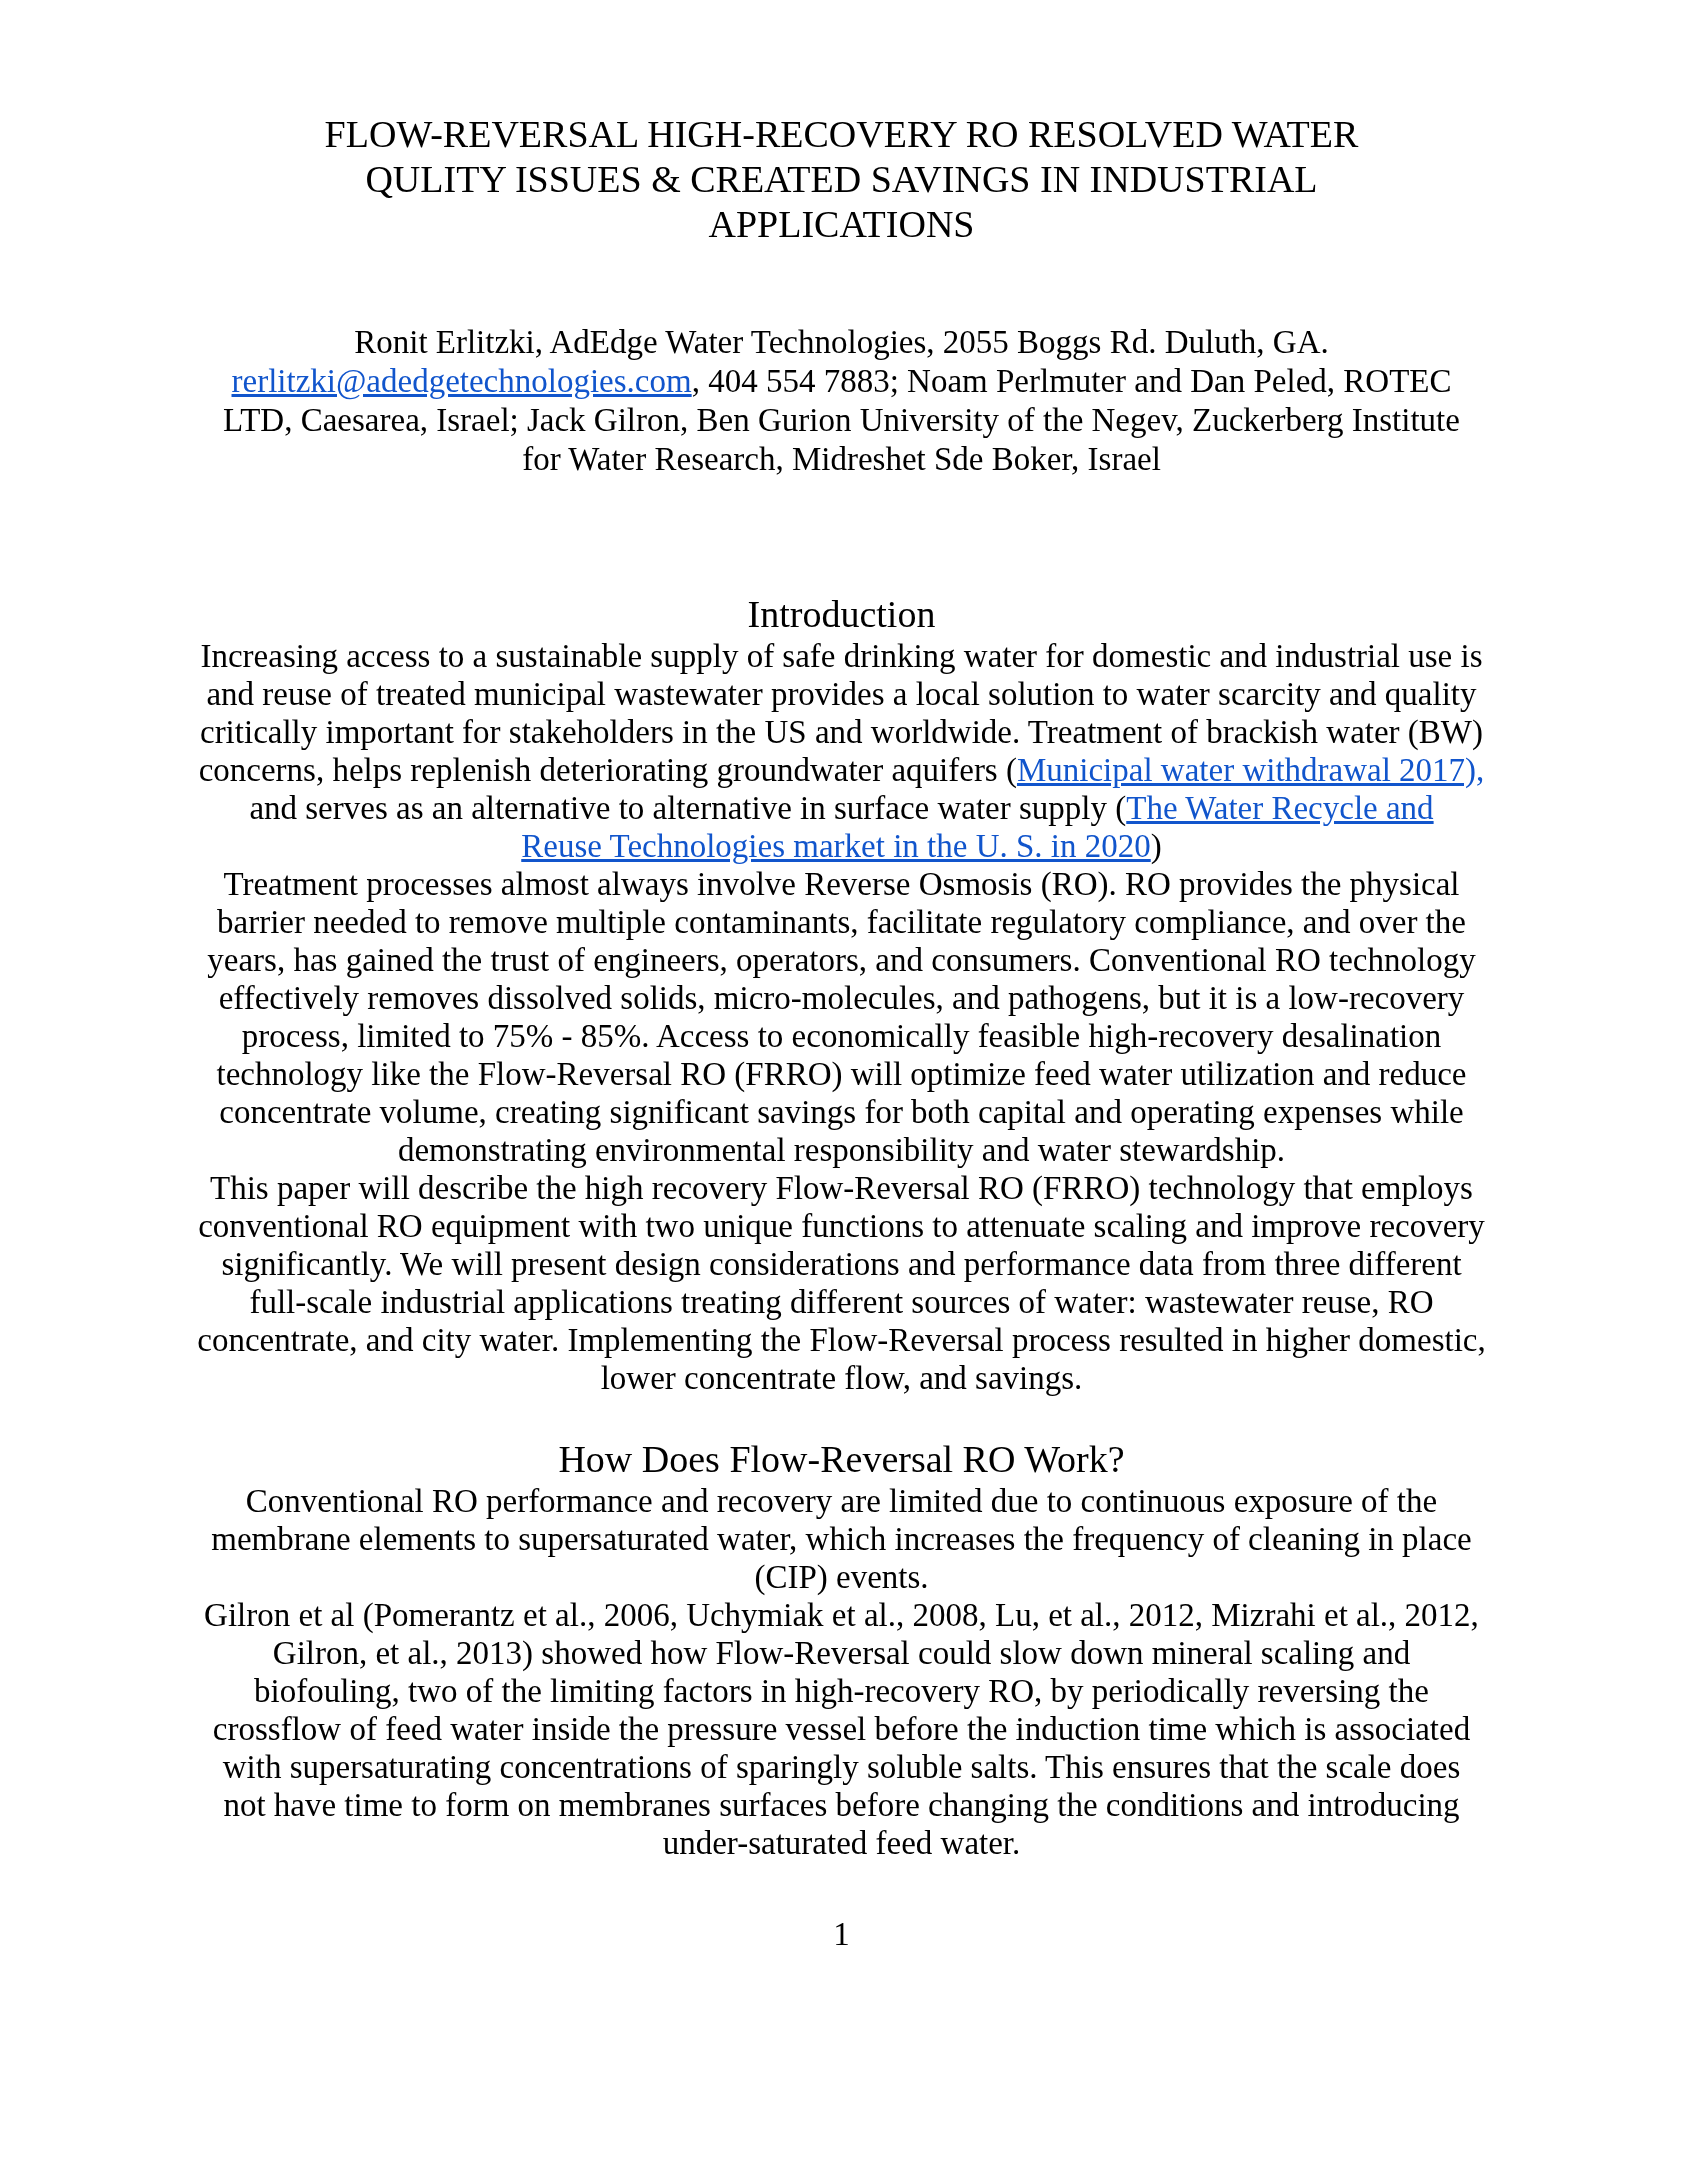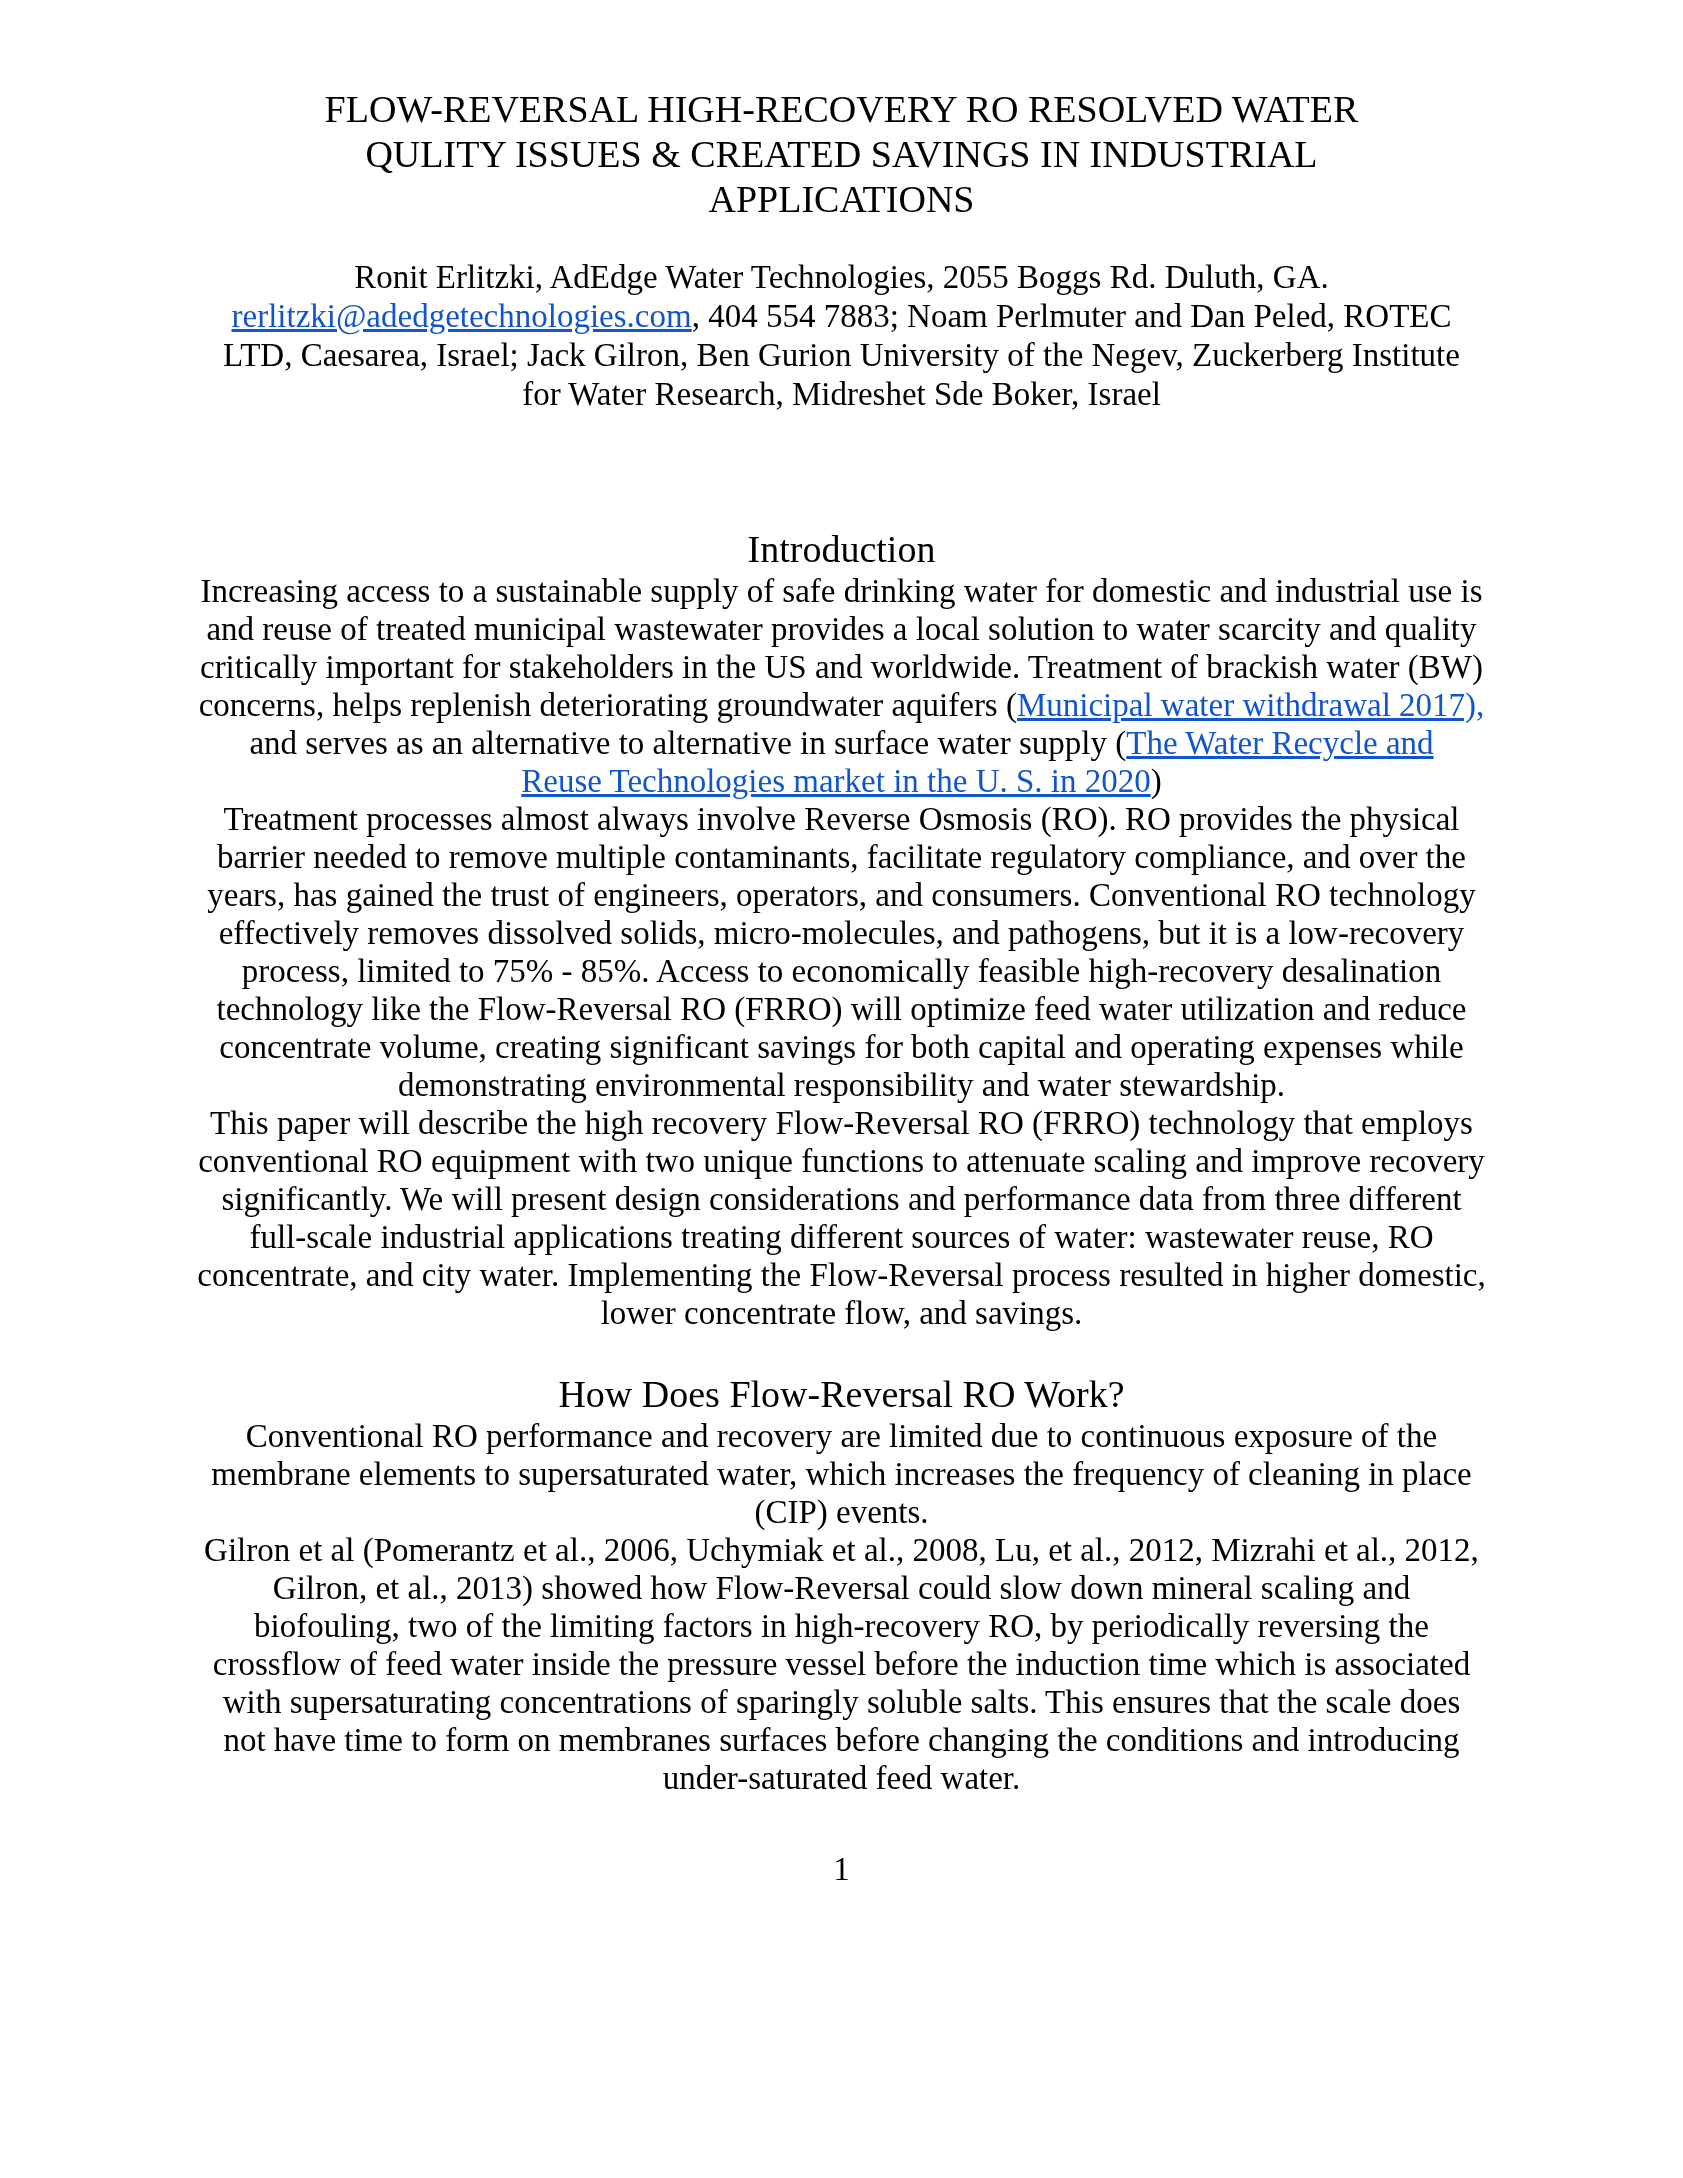--- a/index.html
+++ b/index.html
@@ -5,30 +5,30 @@
   :root { --link-color: #1155cc; --text-color: #000000; }
   * { margin: 0; padding: 0; box-sizing: border-box; }
   html, body { background: #ffffff; }
   .page {
     position: relative;
     width: 1683px;
     height: 2178px;
     background: #ffffff;
     color: var(--text-color);
     font-family: "Liberation Serif", "DejaVu Serif", serif;
-    padding: 87px 188px 0 188px;
+    padding: 112px 188px 0 188px;
     overflow: hidden;
   }
   .title {
     font-size: 38px;
     line-height: 45px;
     text-align: center;
   }
   .authors {
-    margin-top: 36px;
+    margin-top: 76px;
     font-size: 33px;
     line-height: 39px;
     text-align: center;
   }
   .section-heading {
     font-size: 38px;
     line-height: 45px;
     text-align: center;
   }
   .heading-intro { margin-top: 113px; }

